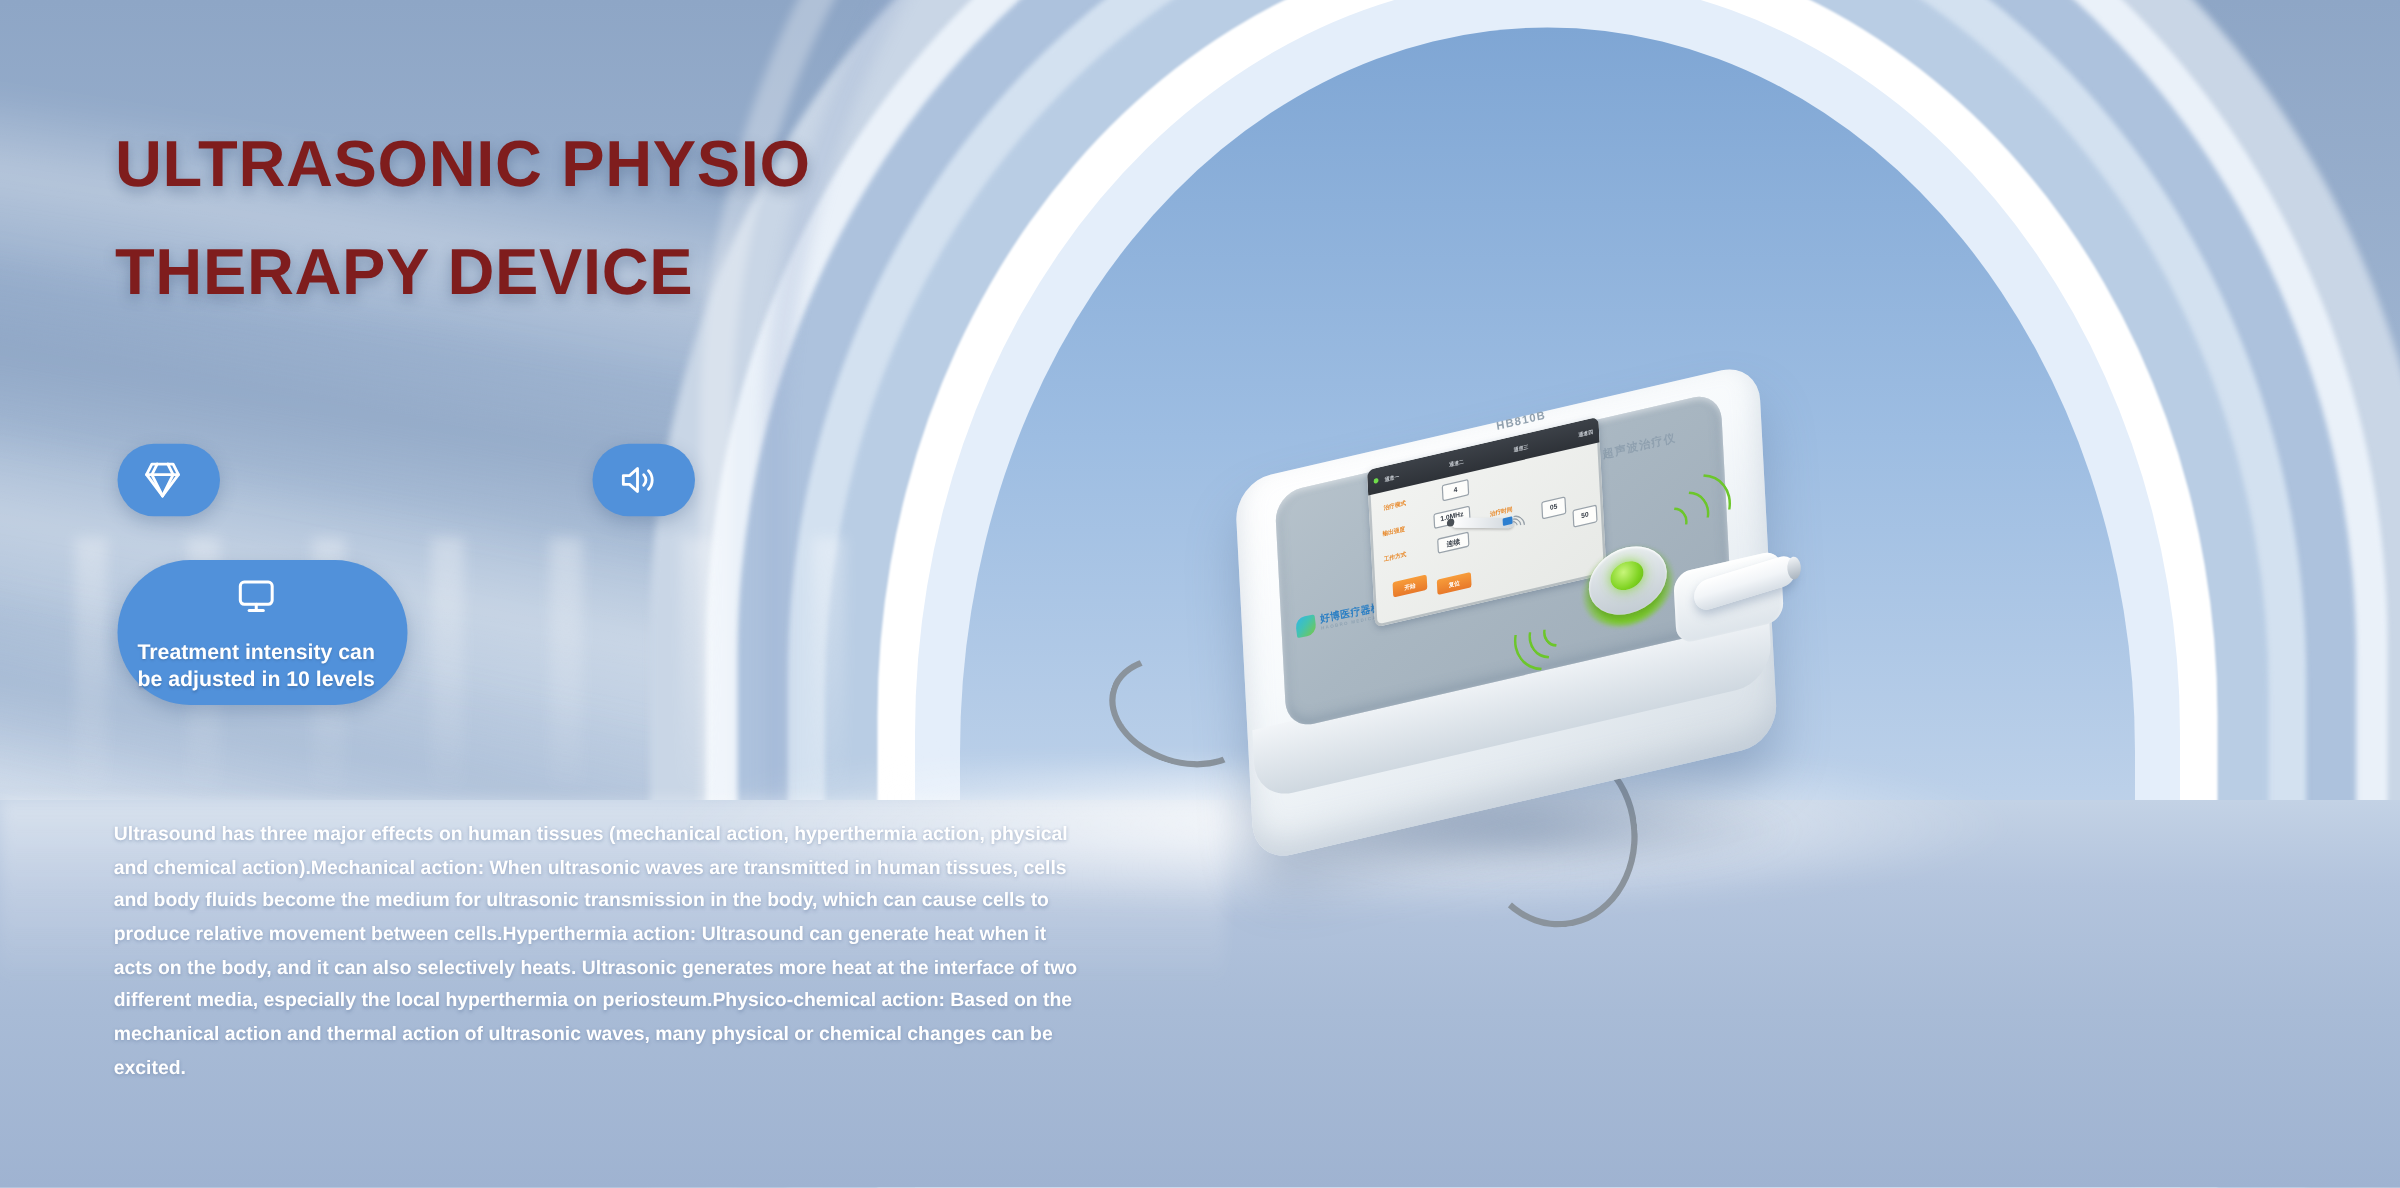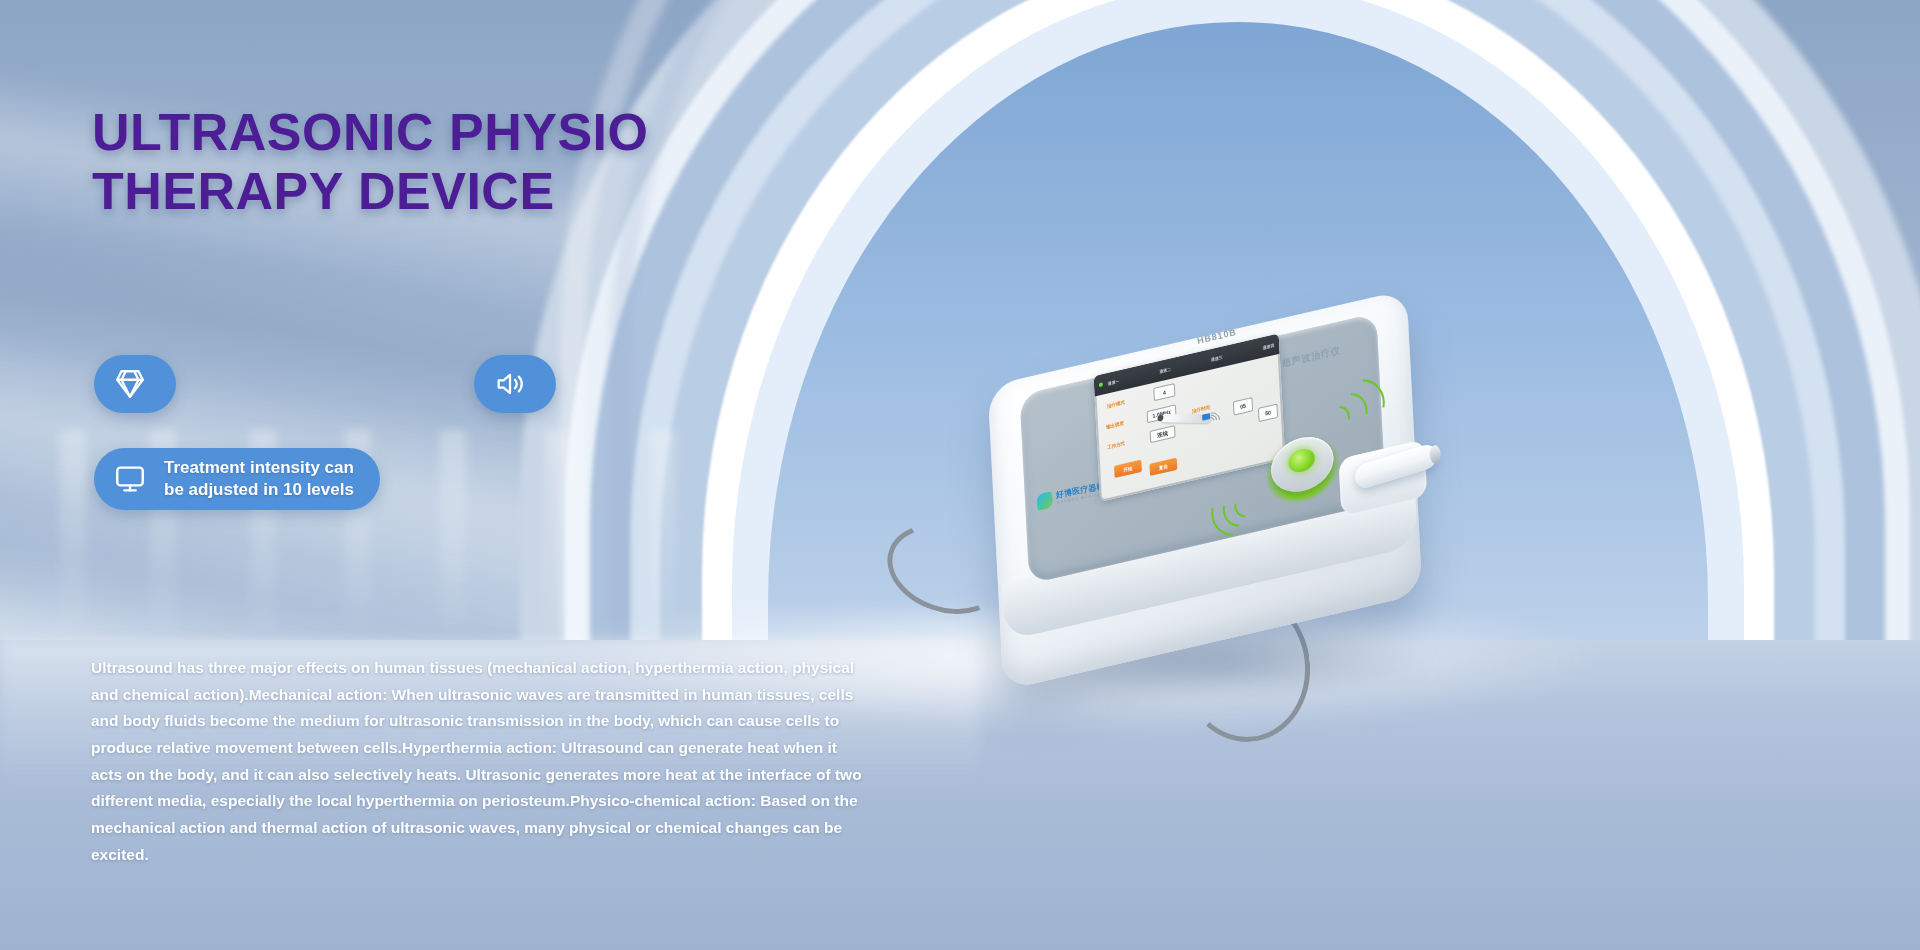--- a/index.html
+++ b/index.html
@@ -70,41 +70,41 @@
   }
   .floor-sheen {
     position:absolute; left:0; top:640px; width:980px; height:150px;
     background:linear-gradient(180deg,rgba(255,255,255,.35),rgba(255,255,255,0));
     filter:blur(6px);
   }
 
   
   .headline {
     position:absolute; left:92px; top:103px; width:820px;
-    color:#4c1d95; font-weight:700; font-size:52px; line-height:1.14;
+    color:#7f1d1d; font-weight:700; font-size:52px; line-height:1.14;
     letter-spacing:.5px;
     text-shadow:0 4px 10px rgba(70,95,130,.45);
     font-stretch:condensed;
   }
-  .headline .l2 { display:block; }
+  .headline .l2 { display:block;margin-top:27px; }
 
   
   .pill {
     position:absolute; display:flex; align-items:center; gap:14px;
     background:#5191da; border-radius:999px; padding:9px 26px 9px 16px;
     box-shadow:0 5px 14px rgba(55,85,130,.28);
   }
   .pill .ico { width:40px; height:40px; flex:0 0 40px; display:flex; align-items:center; justify-content:center; }
   .pill .ico svg { display:block; }
   .pill .txt { color:#fff; font-weight:700; font-size:17px; line-height:1.28; white-space:pre-line;
                text-shadow:0 1px 2px rgba(40,70,110,.35); }
 
   #pill-0 { left:94px;  top:355px; }
   #pill-1 { left:474px; top:355px; }
-  #pill-2 { left:94px;  top:448px; }
+  #pill-2 { left:94px;  top:448px;flex-direction:column; }
 
   
   .para {
     position:absolute; left:91px; top:655px; width:775px;
     color:#ffffff; font-weight:700; font-size:15.5px; line-height:1.72;
     text-shadow:0 1px 3px rgba(80,105,145,.45);
   }
 
   
   .device-wrap { position:absolute; left:880px; top:330px; width:700px; height:480px; }

